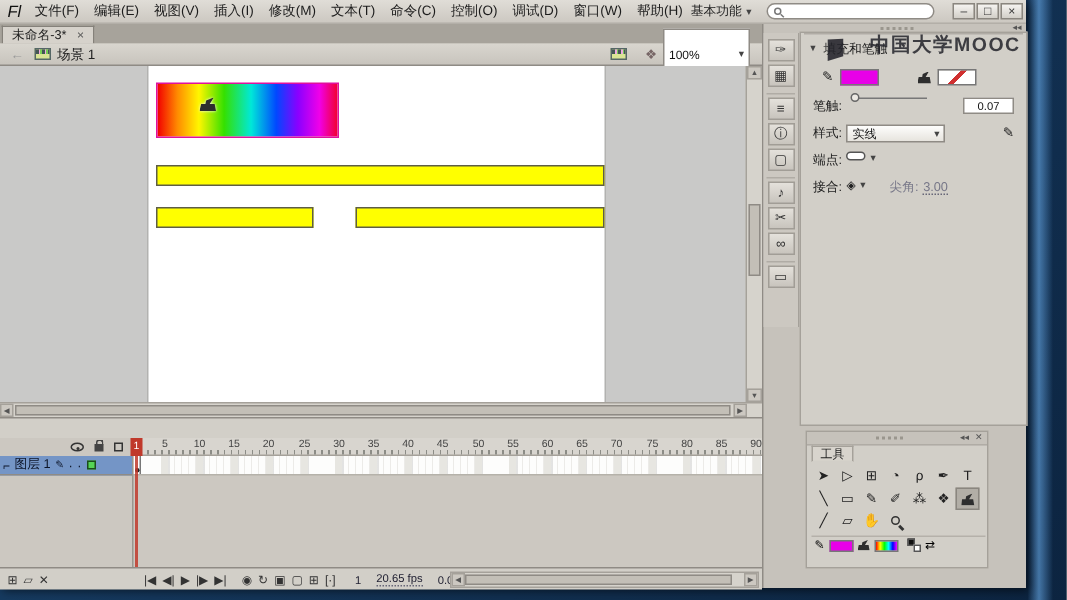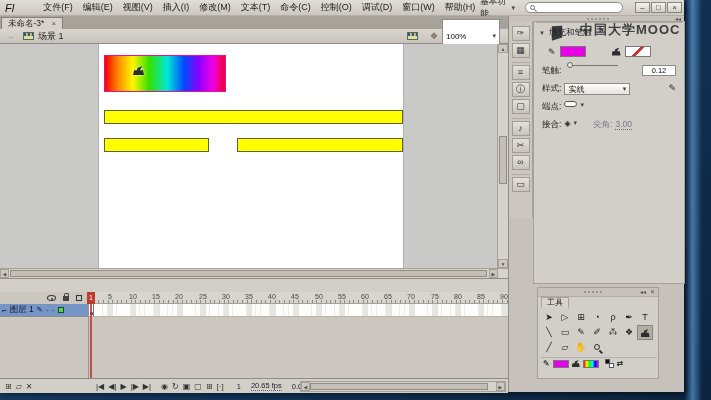--- a/index.html
+++ b/index.html
@@ -7,21 +7,21 @@
        font-family:"Liberation Sans","DejaVu Sans",sans-serif;background:#0e2a47}
   
   .desktop{position:absolute;inset:0;background:linear-gradient(135deg,#1d4a74 0%,#14365a 45%,#0c2440 100%)}
   .desktop-stripe{position:absolute;left:685px;top:0;width:17px;height:400px;
        background:linear-gradient(90deg,rgba(120,190,255,0),rgba(115,185,250,.55) 45%,rgba(120,190,255,0))}
   
   .app{position:absolute;left:0;top:0;width:684px;height:392px;background:#c6c2bb;box-shadow:2px 2px 6px rgba(0,0,0,.55)}
   
   .menubar{position:absolute;left:0;top:0;width:684px;height:16px;background:linear-gradient(#e0ddd7,#ccc8c1);
        display:flex;align-items:center;font-size:9px;color:#1c1c1c;border-bottom:1px solid #b3afa8}
-  .logo{font-weight:normal;font-size:11px;margin:0 24px 0 5px;color:#101010;font-style:italic}
+  .logo{font-weight:normal;font-size:11px;margin:0 4px 0 5px;color:#101010;font-style:italic}
   .menu-item{padding:0 5px;white-space:nowrap}
   .mb-spacer{flex:1}
   .workspace-switcher{font-size:8.5px;margin-right:10px;color:#222;display:flex;align-items:center;gap:3px}
   .searchbox{width:112px;height:11px;background:#fff;border:1px solid #8f8b85;border-radius:6px;
        display:flex;align-items:center;padding:0 4px;margin-right:12px}
   .i-mag{display:inline-block;width:5px;height:5px;border:1px solid #777;border-radius:50%;position:relative}
   .i-mag::after{content:"";position:absolute;width:3px;height:1px;background:#777;transform:rotate(45deg);left:3px;top:4px}
   .win-btns{display:flex;gap:1px;margin-right:2px}
   .win-btn{width:15px;height:11px;background:linear-gradient(#f6f4f1,#d2cfc8);border:1px solid #8a867f;
        font-size:8px;line-height:9px;text-align:center;color:#333}
@@ -350,21 +350,21 @@
           <span class="swatch sw-stroke"></span>
           <span style="width:18px"></span>
           <span class="i-bottle" style="width:9px;height:8px"></span>
           <span class="swatch sw-nofill"></span>
         </div>
         <div class="prop-row">
           <span>笔触:</span>
           <span class="slider-track">
               <span class="slider-thumb"></span>
             </span>
-          <span class="val-box">0.12</span>
+          <span class="val-box">0.07</span>
         </div>
         <div class="prop-row">
           <span>样式:</span>
           <span class="dropdown dd-style">
             <span>实线</span>
             <span class="caret">▾</span>
           </span>
           <span style="margin-left:auto;font-size:9px">✎</span>
         </div>
         <div class="prop-row">

